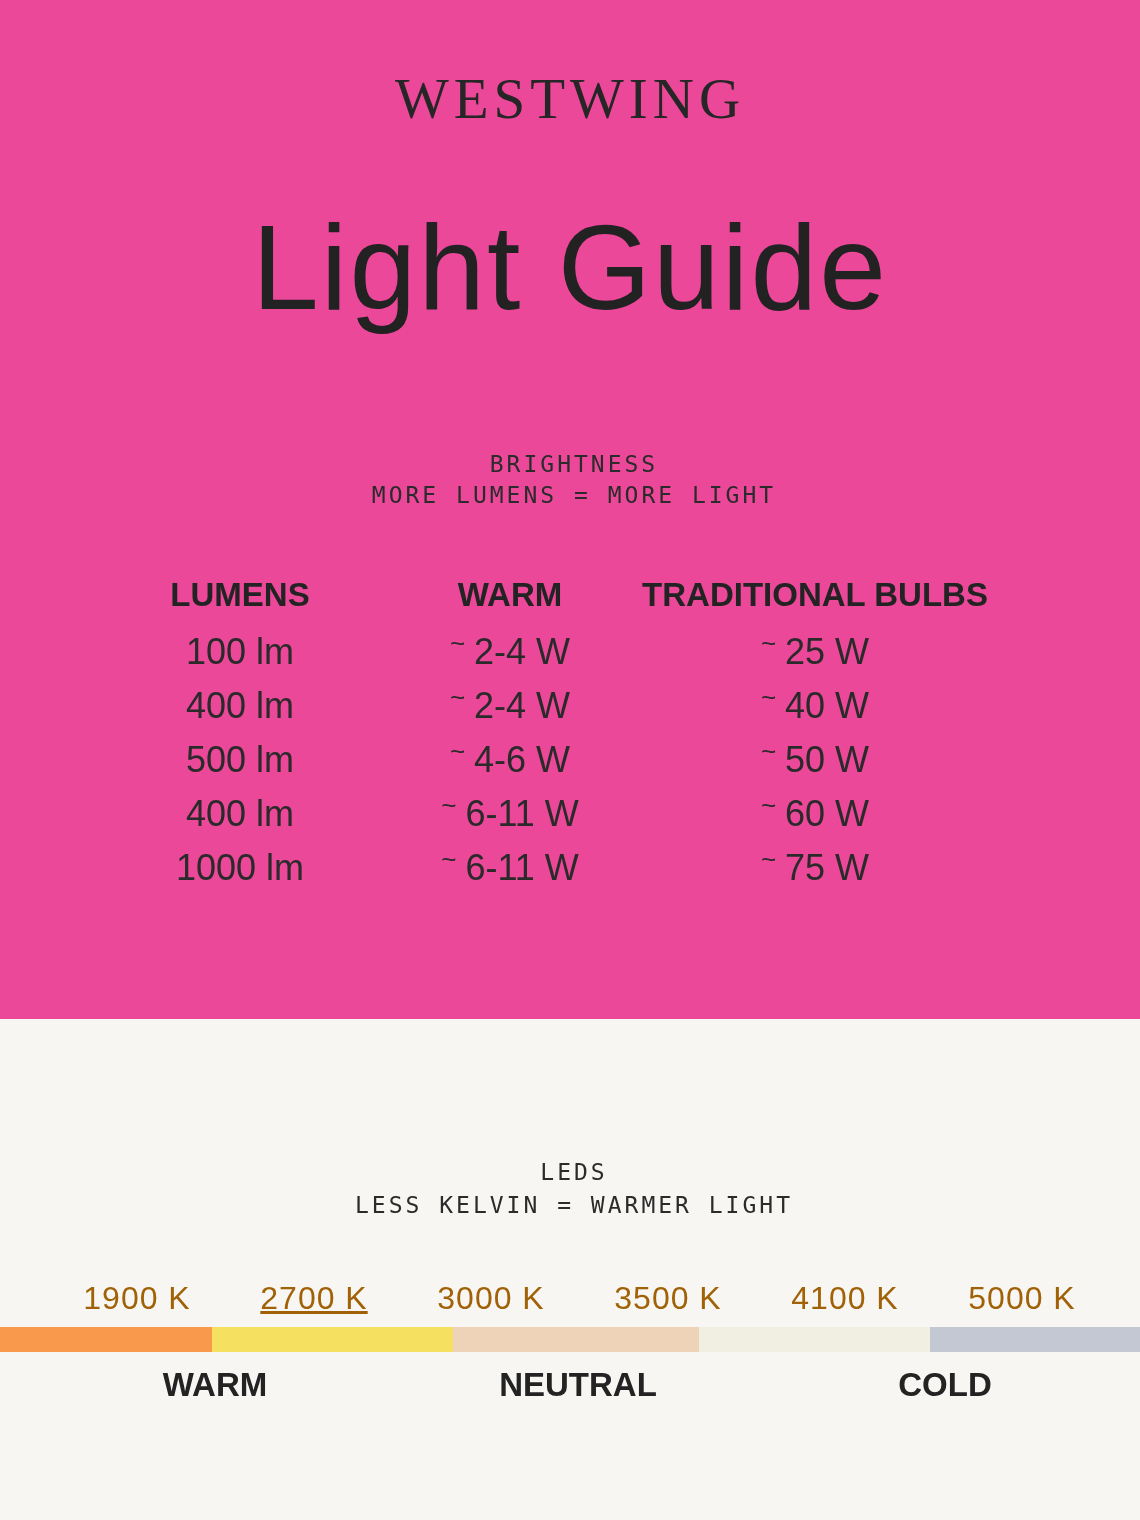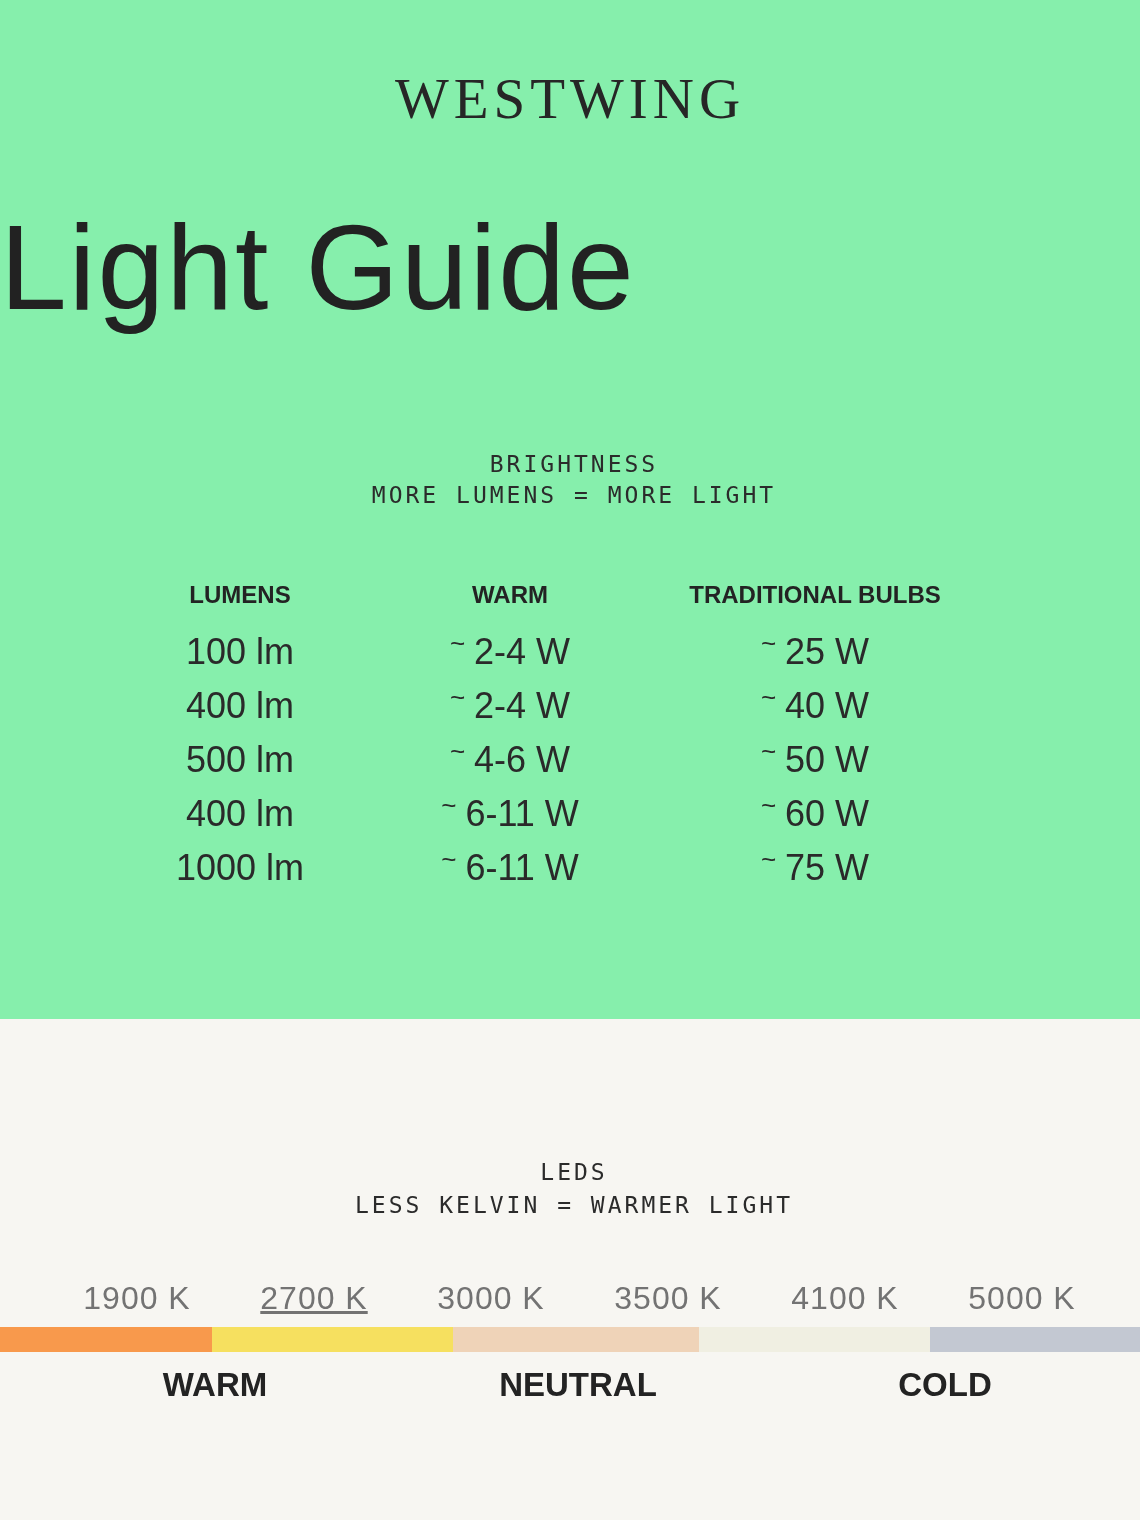--- a/index.html
+++ b/index.html
@@ -6,37 +6,37 @@
   .poster{
     position:relative;
     width:1140px;height:1520px;
     background:#F7F6F2;
     font-family:"Liberation Sans", sans-serif;
     color:#242424;
     overflow:hidden;
   }
   .top-section{
     position:absolute;left:0;top:0;width:1140px;height:1019px;
-    background:#86efac;
+    background:#ec4899;
   }
   .bottom-section{
     position:absolute;left:0;top:1019px;width:1140px;height:501px;
     background:#F7F6F2;
   }
   .logo{
     position:absolute;left:0;top:66px;width:1140px;
     text-align:center;
     font-family:"Liberation Serif", serif;
     font-size:57px;font-weight:400;
     letter-spacing:5px;
     color:#262626;
   }
   .main-title{
     position:absolute;left:0;top:198px;width:1140px;
-    text-align:left;
+    text-align:center;
     font-size:120px;font-weight:400;
     letter-spacing:2px;
     color:#222222;
   }
   .mono-block{
     position:absolute;width:1140px;left:4px;
     text-align:center;
     font-family:"DejaVu Sans Mono", monospace;
     font-size:23px;line-height:31px;
     letter-spacing:3px;
@@ -48,40 +48,40 @@
   .light-table{
     position:absolute;left:90px;top:565px;width:910px;
     display:grid;
     grid-template-columns:300px 240px 370px;
     grid-template-rows:60px repeat(5, 54px);
   }
   .light-table .cell{
     display:flex;align-items:center;justify-content:center;
   }
   .th{
-    font-size:24px;font-weight:700;color:#232323;
+    font-size:33px;font-weight:700;color:#232323;
   }
   .td{
     font-size:36px;font-weight:400;color:#2a2a2a;
   }
   .tilde{
     font-size:26px;
     position:relative;top:-9px;
     margin-right:9px;
     color:#2a2a2a;
   }
 
   .kelvin-row{
     position:absolute;left:0;top:1279px;width:1140px;height:38px;
   }
   .kelvin-label{
     position:absolute;top:0;
     transform:translateX(-50%);
     font-size:32px;line-height:38px;font-weight:400;
-    letter-spacing:1px;color:#737373;white-space:nowrap;
+    letter-spacing:1px;color:#a16207;white-space:nowrap;
   }
   .k0{left:137px;} .k1{left:314px;text-decoration:underline;} .k2{left:491px;}
   .k3{left:668px;} .k4{left:845px;} .k5{left:1022px;}
 
   .scale-bar{
     position:absolute;left:0;top:1327px;width:1140px;height:25px;
     display:flex;
   }
   .scale-bar .segment{height:25px;}
 

